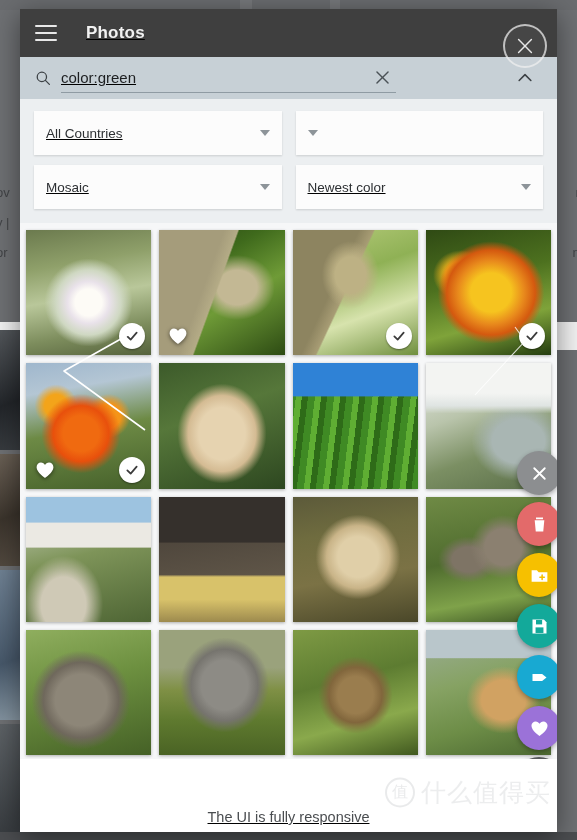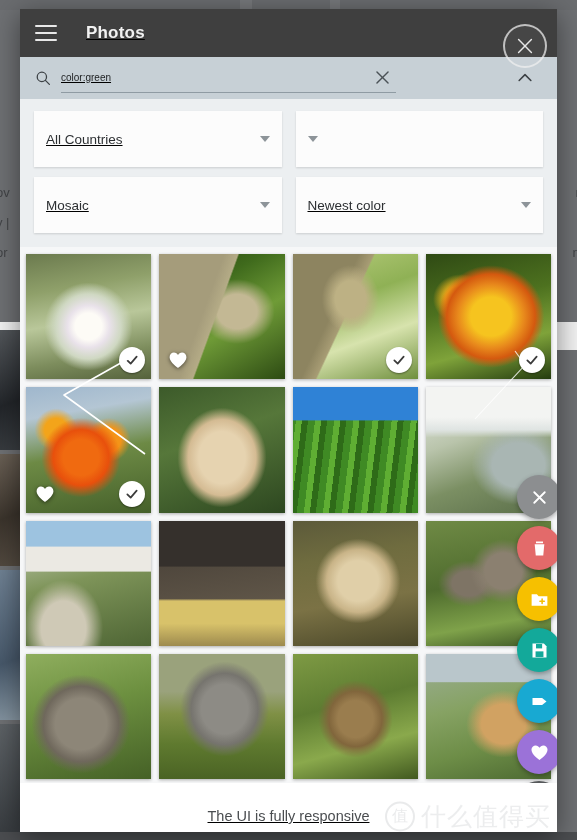--- a/index.html
+++ b/index.html
@@ -112,21 +112,21 @@
     margin-right: 8px;
     height: 30px;
     display: flex;
     align-items: center;
     border-bottom: 1px solid #8f9ba3;
     max-width: 335px;
   }
   #search-input {
     border: 0; outline: 0; background: transparent;
     font-family: "Liberation Sans", sans-serif;
-    font-size: 10px;
+    font-size: 15px;
     color: #1d1f21;
     width: 100%;
     padding: 0;
   }
   #search-clear {
     position: absolute; right: 4px; top: 5px;
     width: 19px; height: 19px; cursor: pointer;
   }
   #filters-toggle {
     position: absolute;
@@ -137,21 +137,21 @@
   
   #filters {
     background: #eceff1;
     padding: 12px 14px 14px 14px;
     display: grid;
     grid-template-columns: 1fr 1fr;
     gap: 10px 14px;
   }
   .select {
     background: #fcfcfc;
-    height: 56px;
+    height: 44px;
     display: flex;
     align-items: center;
     padding: 12px 12px;
     box-shadow: 0 1px 2px rgba(0,0,0,.14);
     cursor: pointer;
   }
   .select .lbl {
     flex: 1 1 auto;
     font-size: 13.5px;
     color: #2d3033;
@@ -230,21 +230,21 @@
     box-shadow: 0 2px 5px rgba(0,0,0,.32);
     cursor: pointer;
   }
 
   
   #footer {
     position: relative;
     height: 66px;
     background: #ffffff;
     display: flex;
-    align-items: center;
+    align-items: flex-end;
     justify-content: center;
   }
   #footer-text {
     font-size: 14.5px;
     color: #4a4d50;
   }
   #watermark {
     position: absolute;
     right: 6px; top: 50%;
     transform: translateY(-50%);

